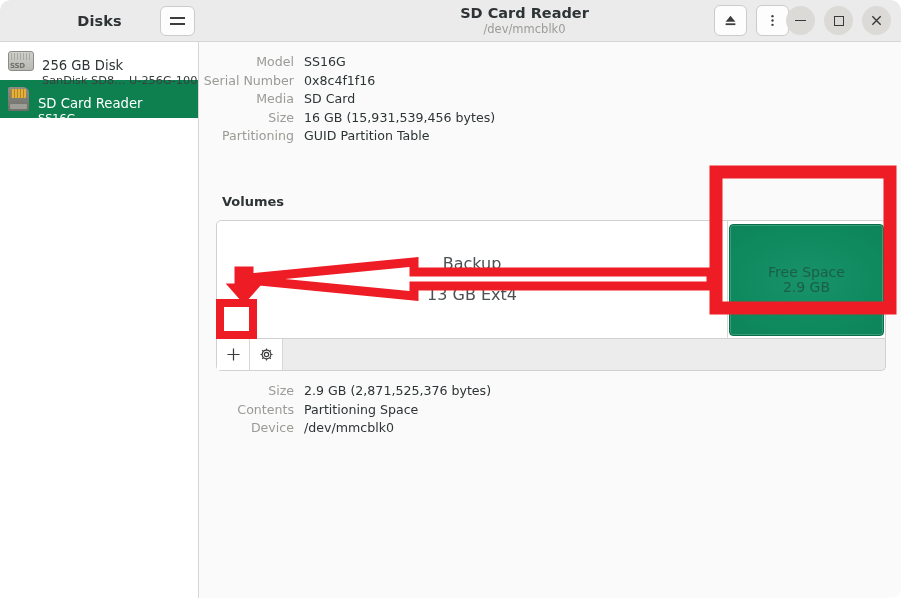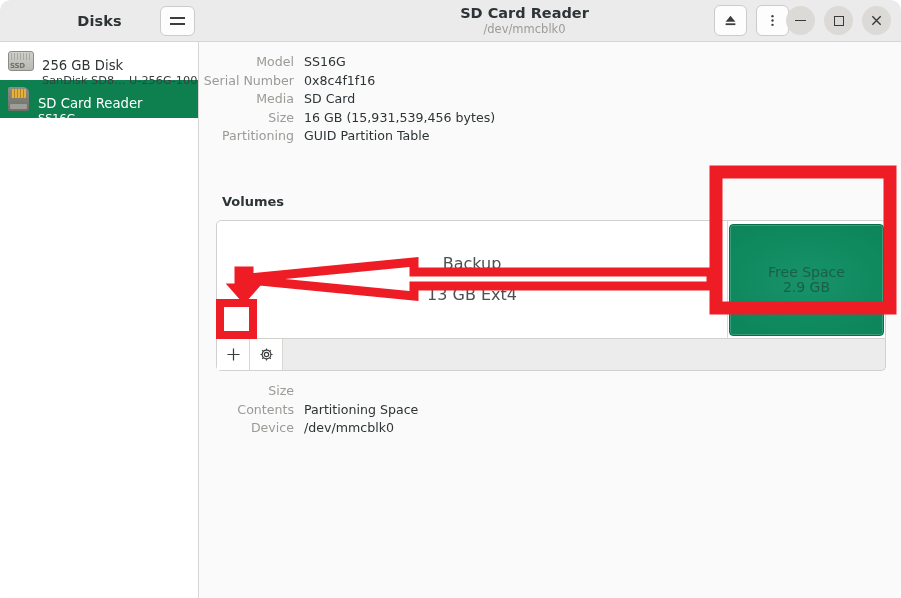--- a/index.html
+++ b/index.html
@@ -353,20 +353,21 @@
                      M13.5 4.5 L12.4 5.6 M5.6 12.4 L4.5 13.5"></path>
           </g>
         </svg>
       </div>
       <div class="vt-spacer"></div>
     </div>
 
     <div class="details">
       <div class="prop-row">
         <span class="prop-key">Size</span>
+        <span class="prop-val">2.9 GB (2,871,525,376 bytes)</span>
       </div>
       <div class="prop-row">
         <span class="prop-key">Contents</span>
         <span class="prop-val">Partitioning Space</span>
       </div>
       <div class="prop-row">
         <span class="prop-key">Device</span>
         <span class="prop-val">/dev/mmcblk0</span>
       </div>
     </div>

